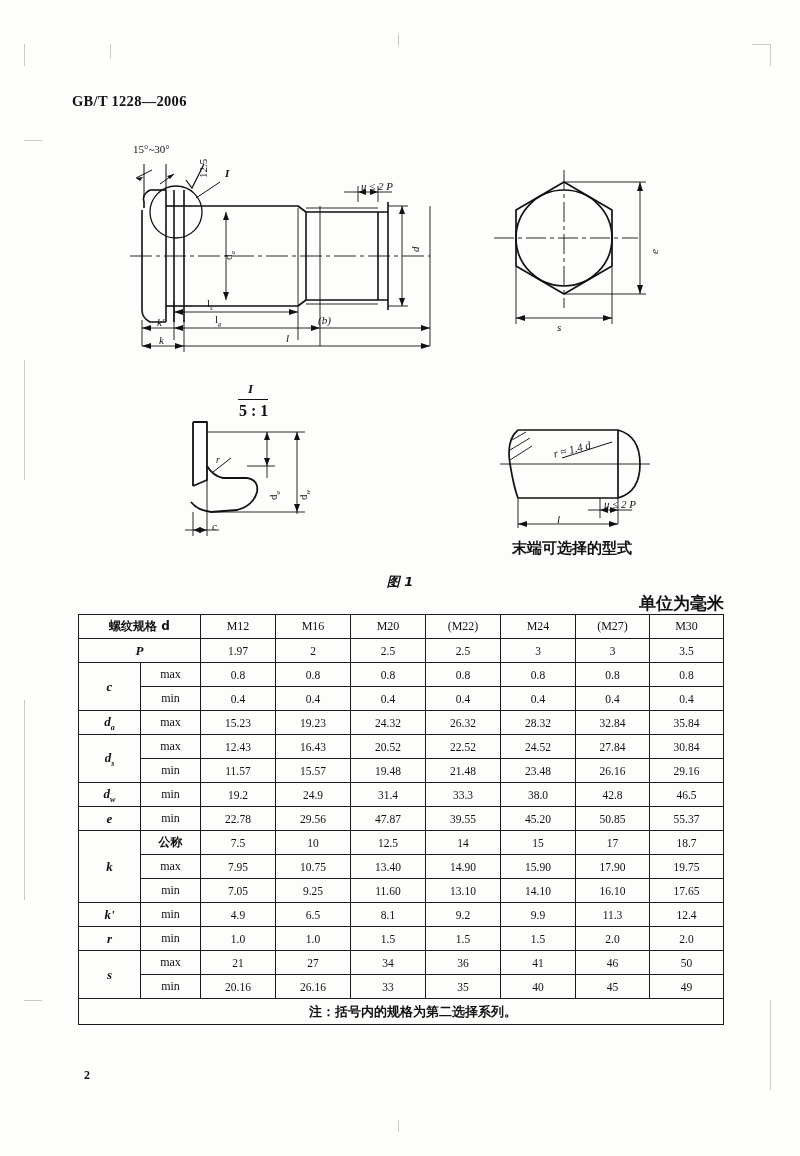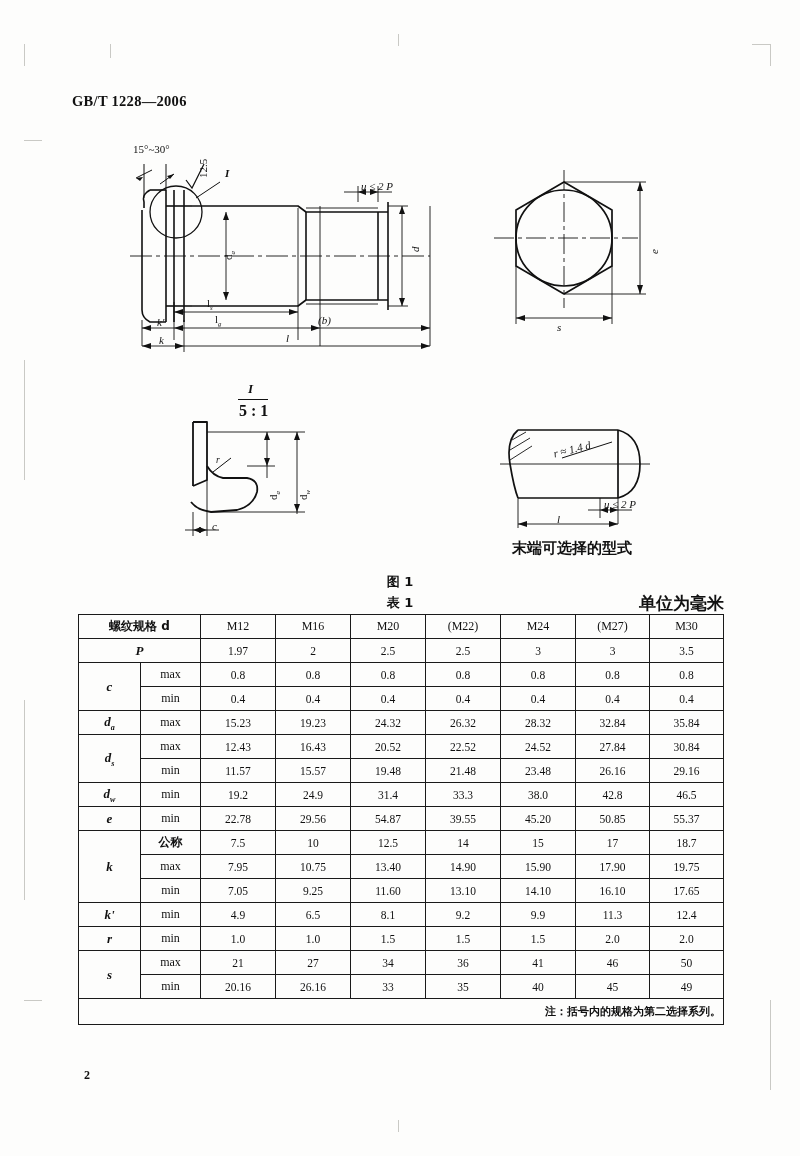--- a/index.html
+++ b/index.html
@@ -62,23 +62,23 @@
     vertical-align: middle;
     height: 24px;
     font-family: "Liberation Serif", serif;
     font-size: 12px;
     padding: 0 2px;
   }
   table.spec td.sym { font-style: italic; font-weight: bold; font-size: 13px; }
   table.spec td.mm  { font-family: "Liberation Serif", serif; font-size: 11.5px; }
   table.spec td.hdcn { font-family: "DejaVu Sans", sans-serif; font-size: 12px; font-weight: bold; }
   table.spec td.note {
-    text-align: right; padding-left: 26px;
+    text-align: center; padding-left: 26px;
     font-family: "DejaVu Sans", sans-serif;
-    font-size: 11px; font-weight: bold; height: 26px;
+    font-size: 13px; font-weight: bold; height: 26px;
   }
   sub { font-size: .62em; font-style: italic; }
 
   .pageno {
     position: absolute; left: 84px; top: 1068px;
     font-family: "Liberation Serif", serif; font-size: 12px; font-weight: bold;
   }
   svg { display: block; overflow: visible; }
 </style>
 </head>
@@ -384,22 +384,21 @@
         <path d="M18,104 l9,-3 l0,6 z"></path>
         <path d="M118,104 l-9,-3 l0,6 z"></path>
       </g>
     </svg>
   </div>
   <div class="lbl" style="left:553px; top:443px; font-style:italic; transform:rotate(-14deg);">r ≈ 1.4 d</div>
   <div class="lbl" style="left:604px; top:498px; font-style:italic;">u ≤ 2 P</div>
   <div class="lbl it" style="left:557px; top:513px;">l</div>
   <div class="lbl cn" style="left:512px; top:539px; font-size:15px; font-weight:bold;">末端可选择的型式</div>
 
-  <div class="cap" style="top:573px;">图 1</div>
-  <div class="cap" style="top:594px;">表 1</div>
+  <div class="cap" style="top:573px;font-style:italic;">图 1</div>
   <div class="units" style="top:592px;">单位为毫米</div>
 
   <div class="tbl-wrap">
     <table class="spec">
       <colgroup>
         <col style="width:62px">
           <col style="width:60px">
         <col style="width:75px">
           <col style="width:75px">
           <col style="width:75px">
@@ -500,21 +499,21 @@
           <td class="mm">38.0</td>
           <td class="mm">42.8</td>
           <td class="mm">46.5</td>
         </tr>
 
         <tr>
           <td class="sym">e</td>
           <td>min</td>
           <td class="mm">22.78</td>
           <td class="mm">29.56</td>
-          <td class="mm">54.87</td>
+          <td class="mm">47.87</td>
           <td class="mm">39.55</td>
           <td class="mm">45.20</td>
           <td class="mm">50.85</td>
           <td class="mm">55.37</td>
         </tr>
 
         <tr>
           <td class="sym" rowspan="3">k</td>
           <td class="hdcn">公称</td>
           <td class="mm">7.5</td>

